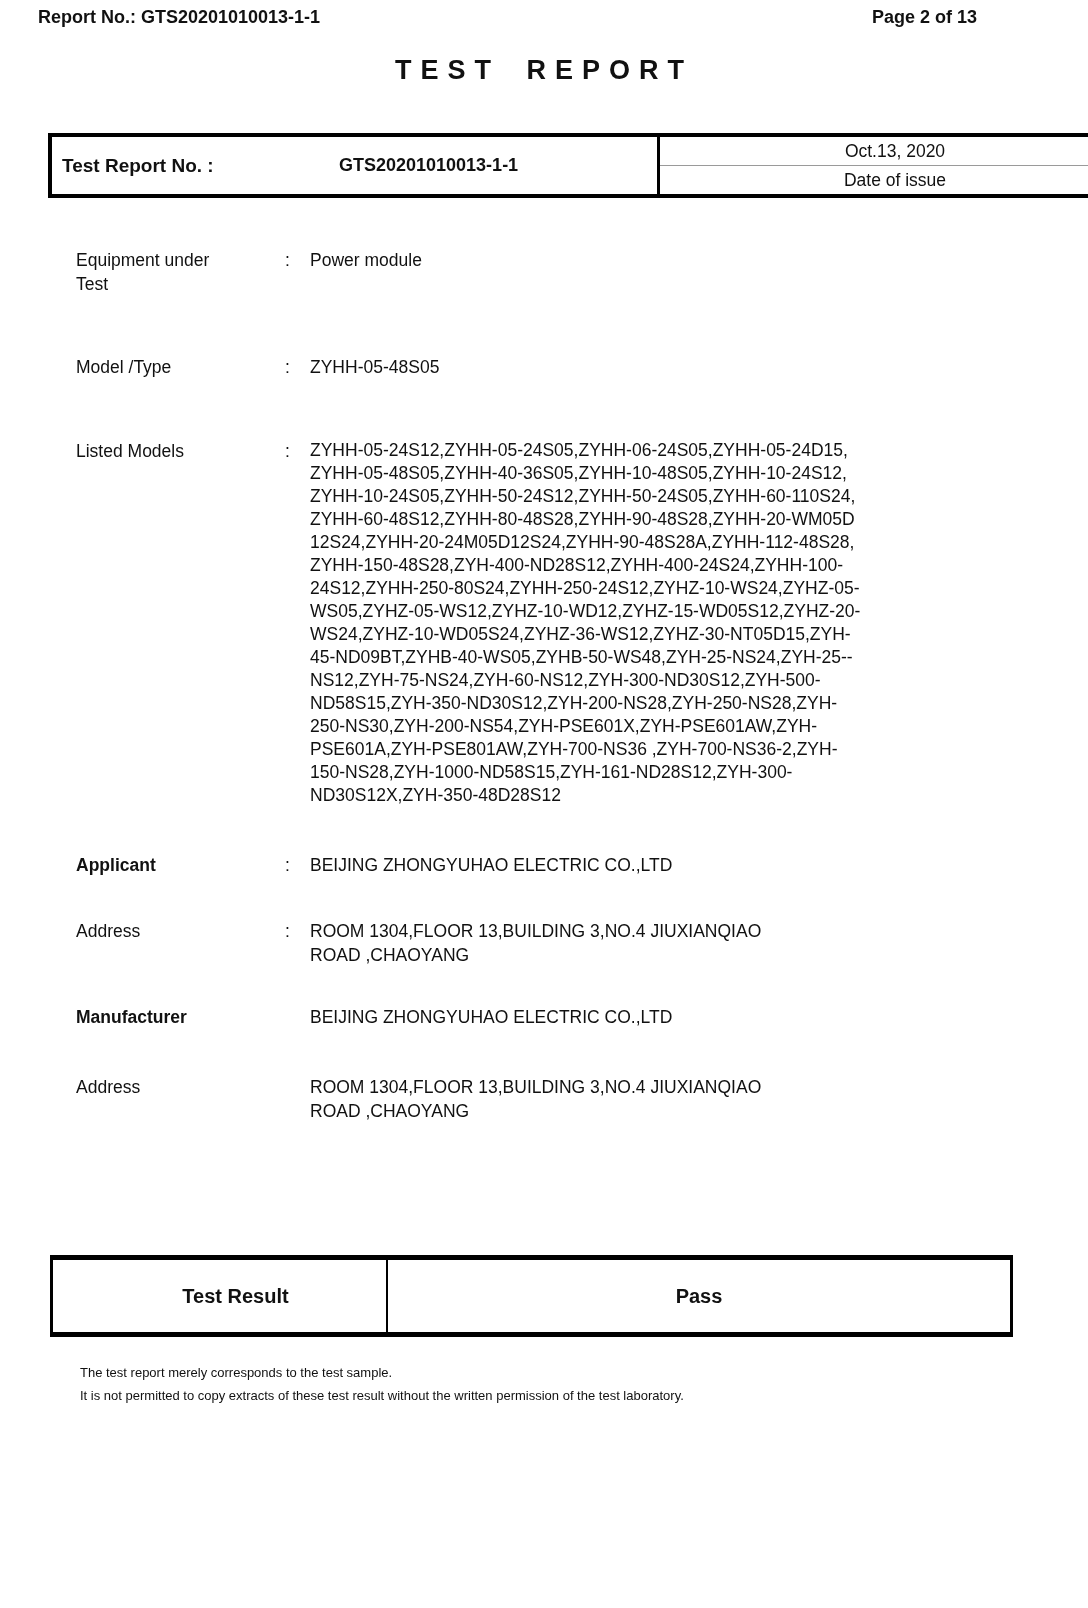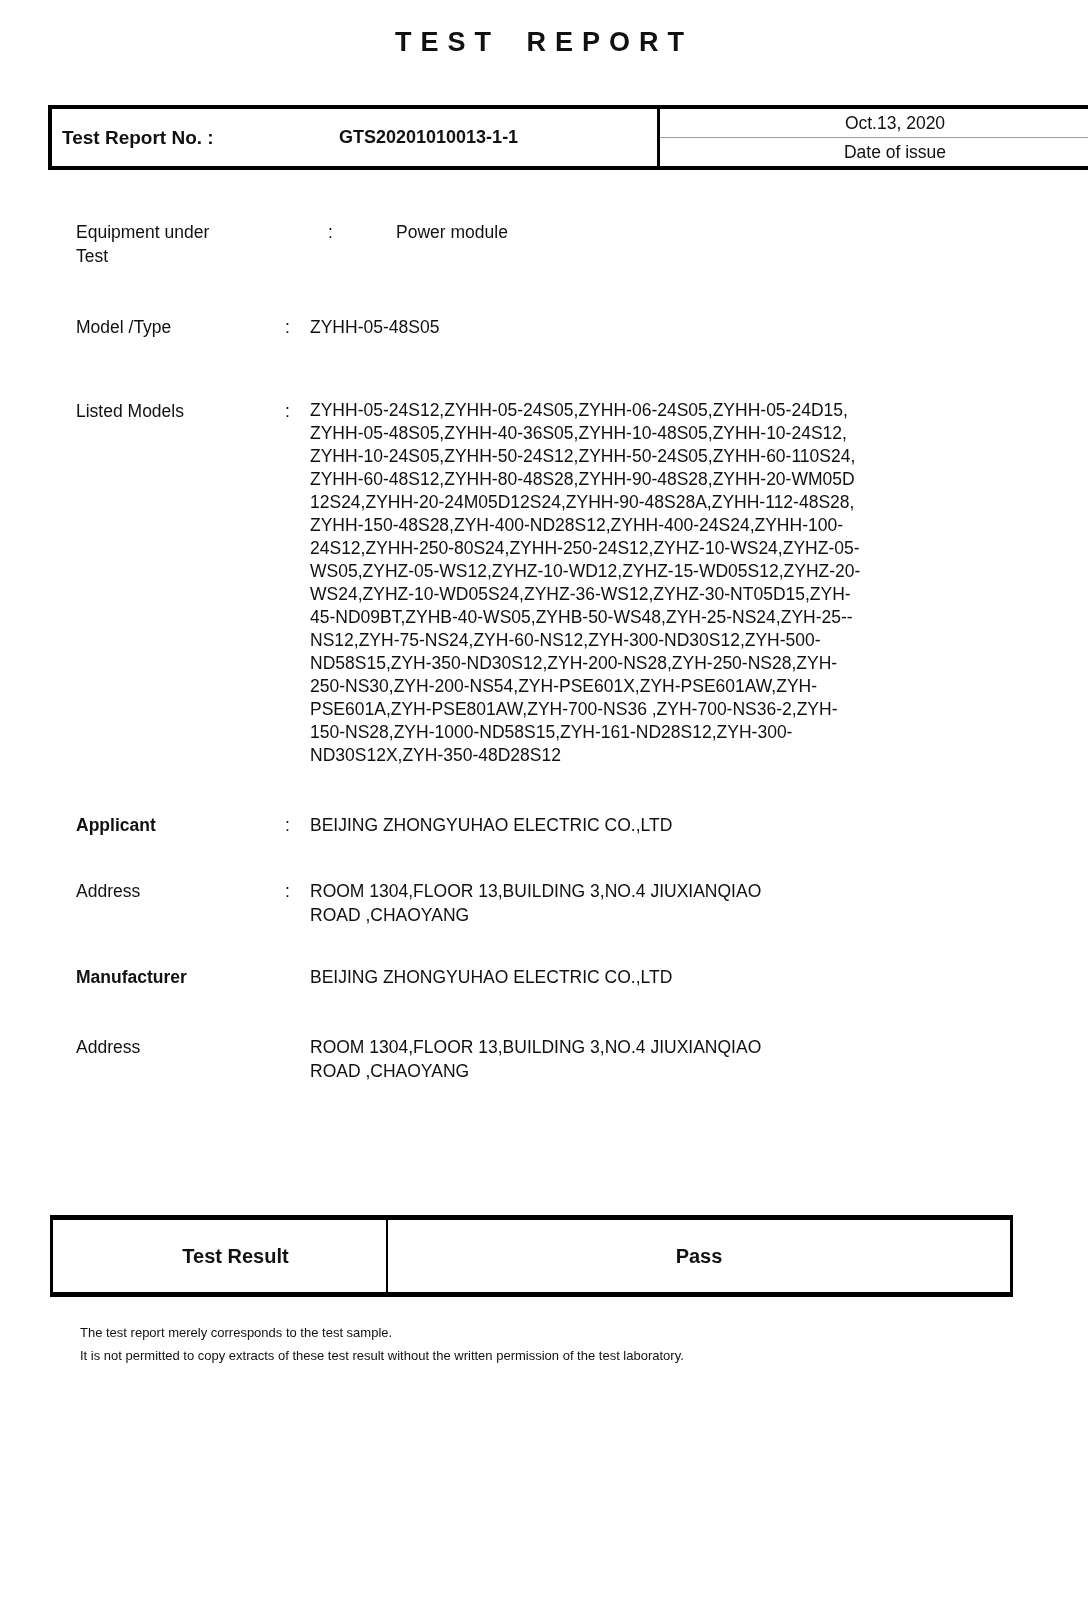--- a/index.html
+++ b/index.html
@@ -56,22 +56,22 @@
   
   .field-row {
     display: flex;
     margin-left: 76px; margin-right: 58px;
     font-size: 17.5px; line-height: 24px;
   }
   .field-label { flex: 0 0 209px; }
   .field-colon { flex: 0 0 25px; }
   .field-value { flex: 1; }
   .bold { font-weight: bold; }
-  .mt-equipment   { margin-top: 50px; gap: 43px; }
-  .mt-model       { margin-top: 47px; }
+  .mt-equipment   { margin-top: 50px; }
+  .mt-model       { margin-top: 59px; }
   .mt-listed      { margin-top: 60px; }
   .mt-applicant   { margin-top: 46px; }
   .mt-address1    { margin-top: 42px; }
   .mt-manufacturer{ margin-top: 38px; }
   .mt-address2    { margin-top: 46px; }
   .listed-lines { line-height: 23px; }
 
   
   .result-table {
     margin-left: 50px; margin-top: 132px;
@@ -97,20 +97,24 @@
     margin: 24px 80px 0 80px;
     font-size: 13px; line-height: 23px;
   }
   .footer-line2 { text-align: justify; }
 </style>
 </head>
 <body>
 
 <div class="page">
 
+  <div class="page-header">
+    <span>Report No.: GTS20201010013-1-1</span>
+    <span>Page 2 of 13</span>
+  </div>
 
   <div class="doc-title">TEST REPORT</div>
 
   <div class="report-box">
     <div class="report-box-left">
       <span class="report-box-label">Test Report No. :</span>
       <span class="report-box-number">GTS20201010013-1-1</span>
     </div>
     <div class="report-box-right">
       <div class="date-top">Oct.13, 2020</div>

